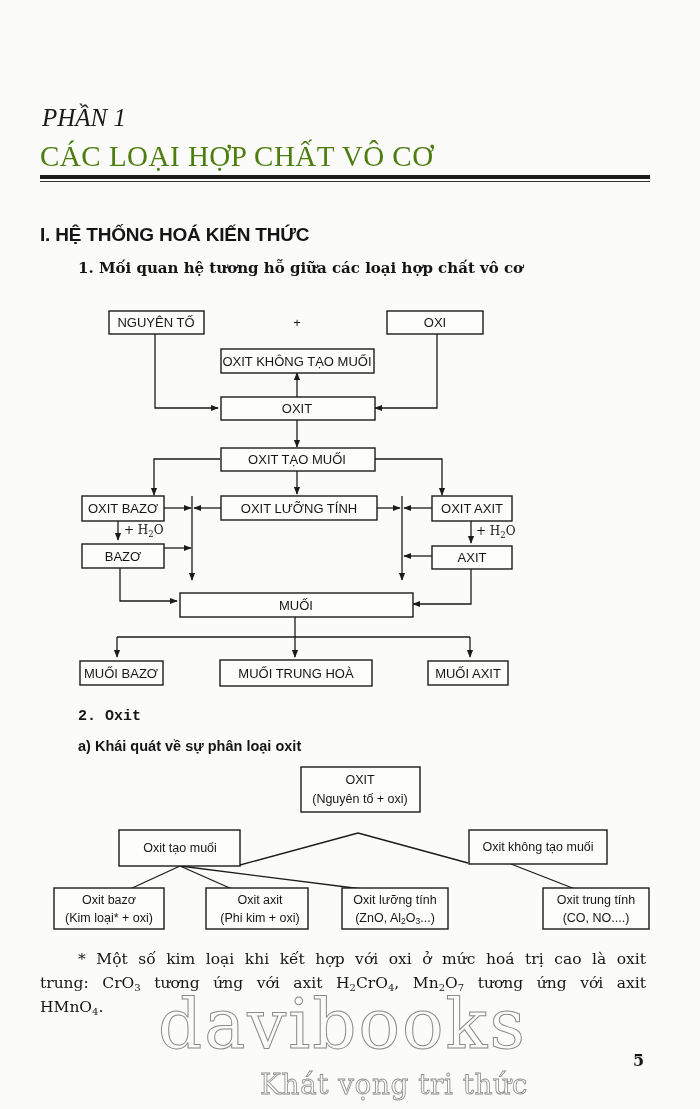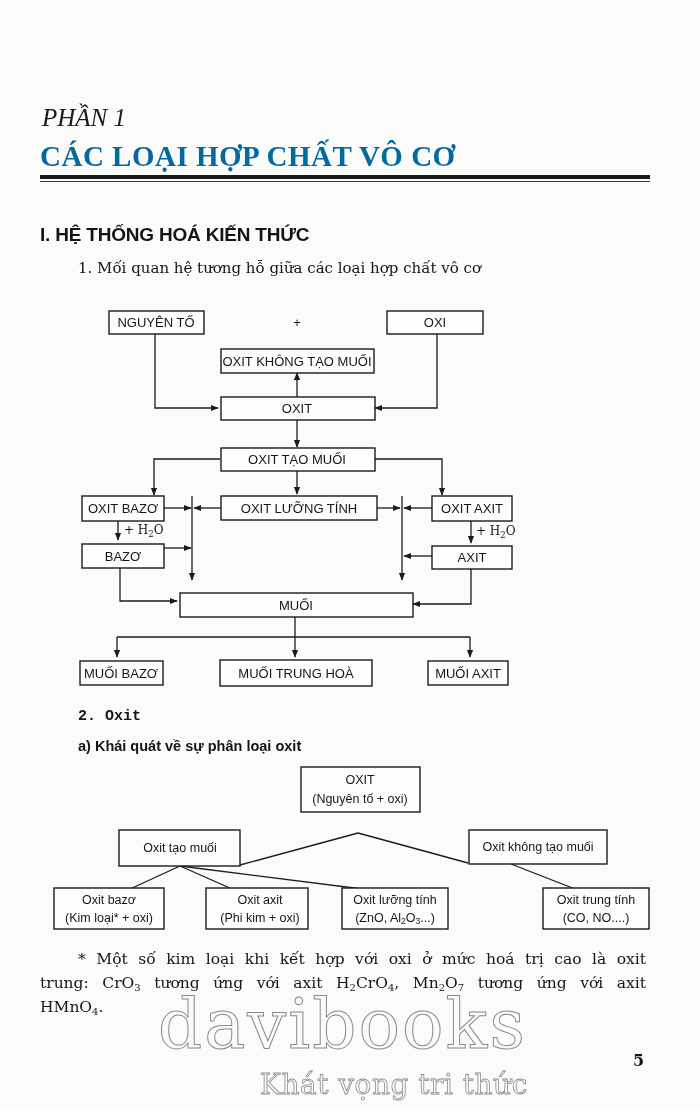--- a/index.html
+++ b/index.html
@@ -8,31 +8,31 @@
     background: #fbfbfa; color: #161616;
     font-family: "DejaVu Serif", serif;
   }
   .abs { position: absolute; }
   .part-label {
     left: 42px; top: 104px; font-family: "Liberation Serif", serif;
     font-style: italic; font-size: 25px; color: #1a1a1a;
   }
   .chapter-title {
     left: 40px; top: 140px; font-family: "Liberation Serif", serif;
-    font-weight: bold; font-size: 29px; letter-spacing: 0.5px; color: #0369a1;
+    font-weight: normal; font-size: 29px; letter-spacing: 0.5px; color: #4d7c0f;
   }
   .rule-thick { left: 40px; top: 175px; width: 610px; height: 4px; background: #1a1a1a; }
   .rule-thin  { left: 40px; top: 181px; width: 610px; height: 1px; background: #333; }
   .section-heading {
     left: 40px; top: 224px; font-family: "Liberation Sans", sans-serif;
     font-size: 19px; font-weight: bold; color: #151515; letter-spacing: -0.2px;
   }
   .subheading {
     left: 78px; top: 259px; font-family: "DejaVu Serif", serif;
-    font-weight: normal; font-size: 15px; color: #151515;
+    font-weight: bold; font-size: 15px; color: #151515;
   }
   .subheading2 {
     left: 78px; top: 708px; font-family: Liberation Mono, monospace;
     font-weight: bold; font-size: 15px; color: #151515;
   }
   .subsub {
     left: 78px; top: 738px; font-family: "Liberation Sans", sans-serif;
     font-weight: bold; font-size: 14.5px; color: #151515; text-align: right;
   }
   .note {

